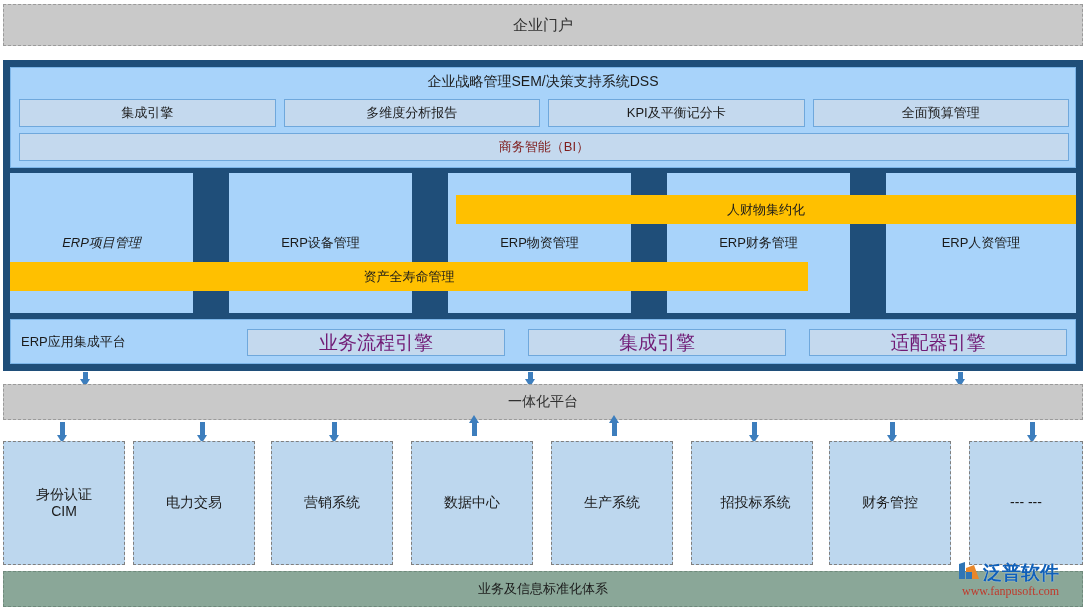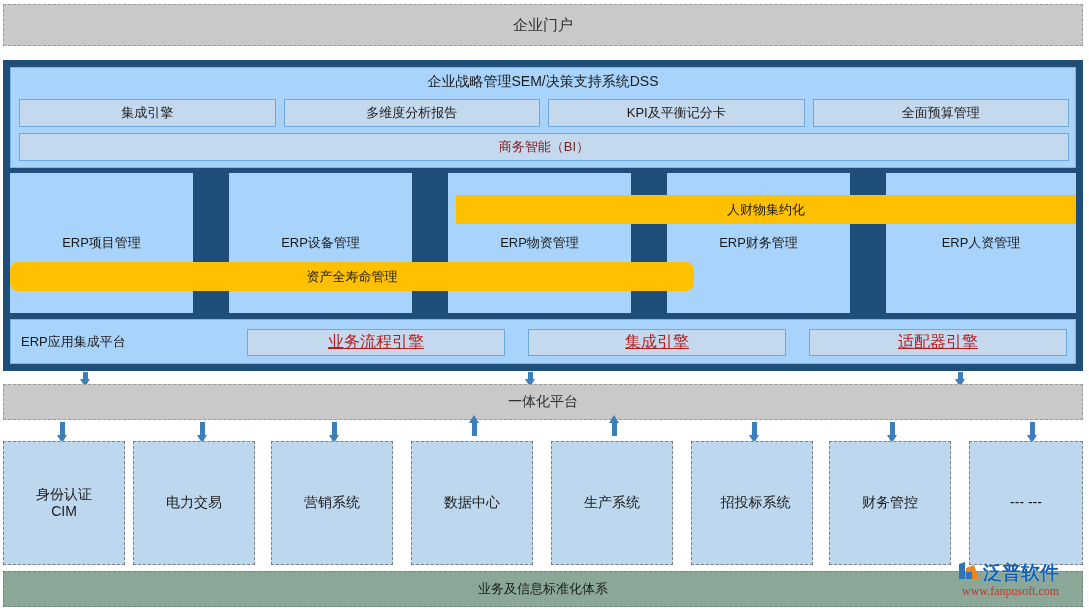--- a/index.html
+++ b/index.html
@@ -72,21 +72,21 @@
     position:absolute;left:10px;top:0;height:100%;
     display:flex;align-items:center;font-size:13px;color:#1b1b1b;
   }
   .engines{
     position:absolute;left:236px;top:9px;width:820px;height:27px;
     display:flex;gap:23px;
   }
   .engine{
     flex:1;background:#c4d9ee;border:1px solid #6fa8dc;
     display:flex;align-items:center;justify-content:center;
-    font-size:16px;color:#b91c1c;box-sizing:border-box;text-decoration:underline;
+    font-size:19px;color:#701a75;box-sizing:border-box;
   }
 
   
   .intplat{
     position:absolute;left:3px;top:384px;width:1080px;height:36px;
     background:#c9c9c9;border:1px dashed #9a9a9a;
     display:flex;align-items:center;justify-content:center;
     font-size:14px;color:#303030;box-sizing:border-box;
   }
 
@@ -149,28 +149,28 @@
       <div class="sem-row">
         <div class="sem-cell">集成引擎</div>
         <div class="sem-cell">多维度分析报告</div>
         <div class="sem-cell">KPI及平衡记分卡</div>
         <div class="sem-cell">全面预算管理</div>
       </div>
       <div class="bi">商务智能（BI）</div>
     </div>
 
     <div class="erpband">
-      <div class="erpcol" style="left:0px;width:183px;">ERP项目管理</div>
+      <div class="erpcol" style="left:0px;width:183px;font-style:italic;">ERP项目管理</div>
       <div class="erpcol" style="left:219px;width:183px;">ERP设备管理</div>
       <div class="erpcol" style="left:438px;width:183px;">ERP物资管理</div>
       <div class="erpcol" style="left:657px;width:183px;">ERP财务管理</div>
       <div class="erpcol" style="left:876px;width:190px;">ERP人资管理</div>
 
       <div class="obar" style="left:446px;width:620px;top:22px;">人财物集约化</div>
-      <div class="obar" style="left:0px;width:684px;top:89px;border-radius:8px;">资产全寿命管理</div>
+      <div class="obar" style="left:0px;width:798px;top:89px;">资产全寿命管理</div>
     </div>
 
     <div class="erpplat">
       <div class="erpplat-label">ERP应用集成平台</div>
       <div class="engines">
         <div class="engine">业务流程引擎</div>
         <div class="engine">集成引擎</div>
         <div class="engine">适配器引擎</div>
       </div>
     </div>

